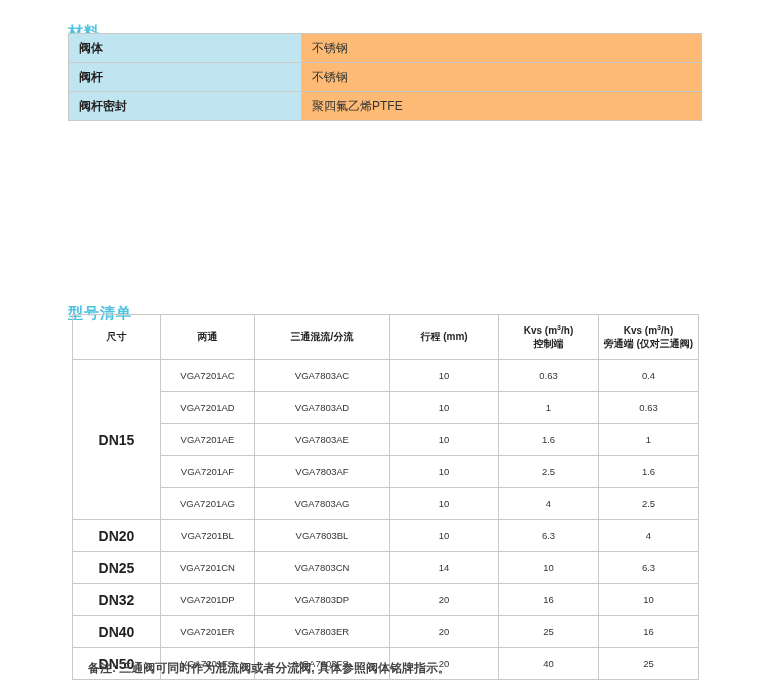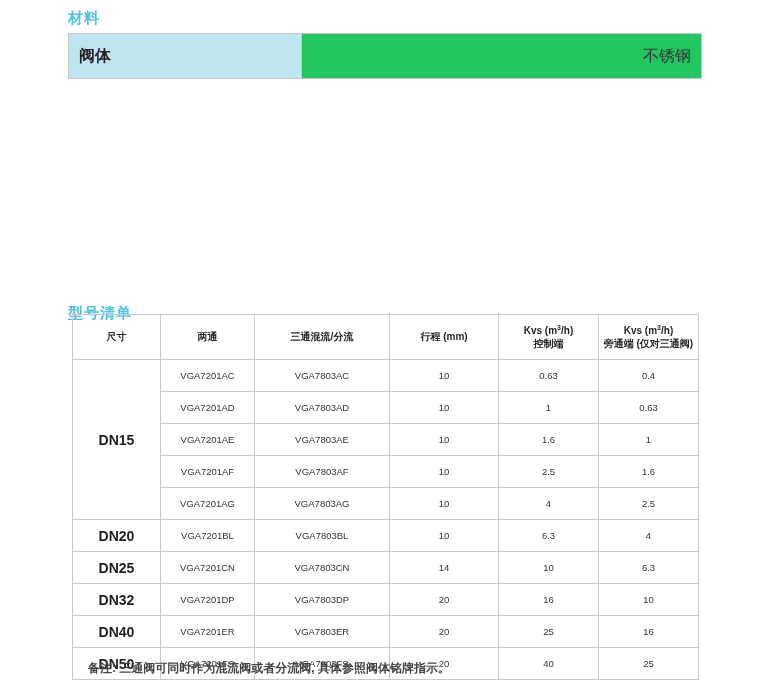--- a/index.html
+++ b/index.html
@@ -17,21 +17,21 @@
   }
   .section-title {
     color: #4ec3e0;
     font-size: 15px;
     font-weight: bold;
     letter-spacing: 1px;
   }
   #materials-title {
     position: absolute;
     left: 68px;
-    top: 9px;
+    top: 23px;
     font-family: Liberation Serif, serif;
   }
   #models-title {
     position: absolute;
     left: 68px;
     top: 278px;
     margin-top: 26px;
   }
 
   
@@ -39,35 +39,34 @@
     position: absolute;
     left: 68px;
     top: 33px;
     width: 634px;
     border-collapse: collapse;
     table-layout: fixed;
   }
   #materials-table td {
     border: 1px solid #c9c9c9;
     height: 28px;
-    font-size: 16px;
-    padding: 8px 10px;
+    font-size: 12px;
+    padding: 0 10px;
     vertical-align: middle;
     margin-top: 16px;
   }
   #materials-table td.label {
     background: #bfe5f0;
     width: 212px;
     font-weight: bold;
     color: #231f20;
   }
   #materials-table td.value {
-    background: #22c55e;
+    background: #fdba74;
     color: #333333;
-    text-align: right;
   }
 
   
   #models-table {
     position: absolute;
     left: 72px;
     top: 314px;
     width: 626px;
     border-collapse: collapse;
     table-layout: fixed;
@@ -118,20 +117,28 @@
 </head>
 <body>
 
 <div class="section-title" id="materials-title">材料</div>
 
 <table id="materials-table">
   <tbody>
     <tr>
       <td class="label">阀体</td>
       <td class="value">不锈钢</td>
+    </tr>
+    <tr>
+      <td class="label">阀杆</td>
+      <td class="value">不锈钢</td>
+    </tr>
+    <tr>
+      <td class="label">阀杆密封</td>
+      <td class="value">聚四氟乙烯PTFE</td>
     </tr>
   </tbody>
 </table>
 
 <div class="section-title" id="models-title">型号清单</div>
 
 <table id="models-table">
   <colgroup>
     <col class="col-size">
       <col class="col-two">

